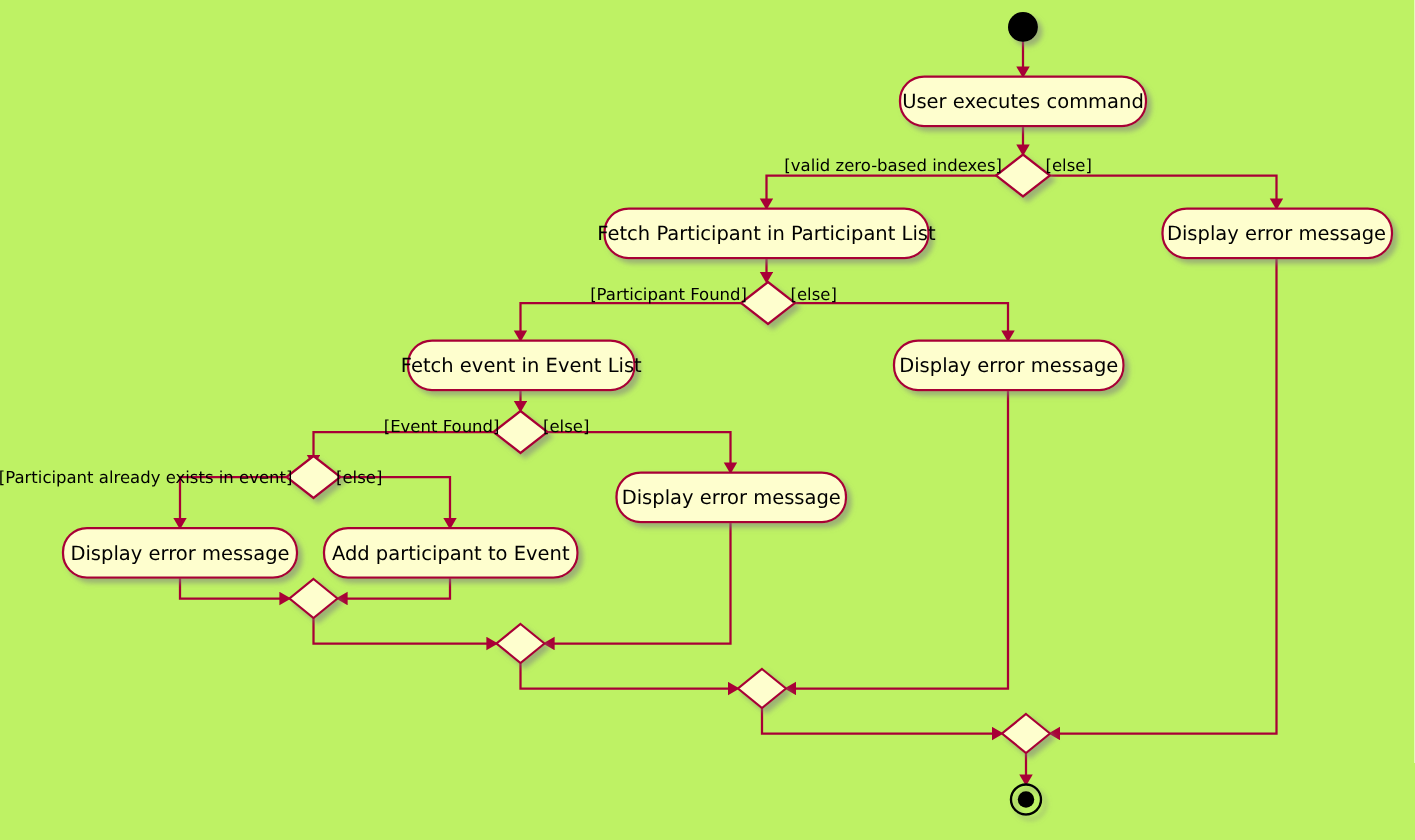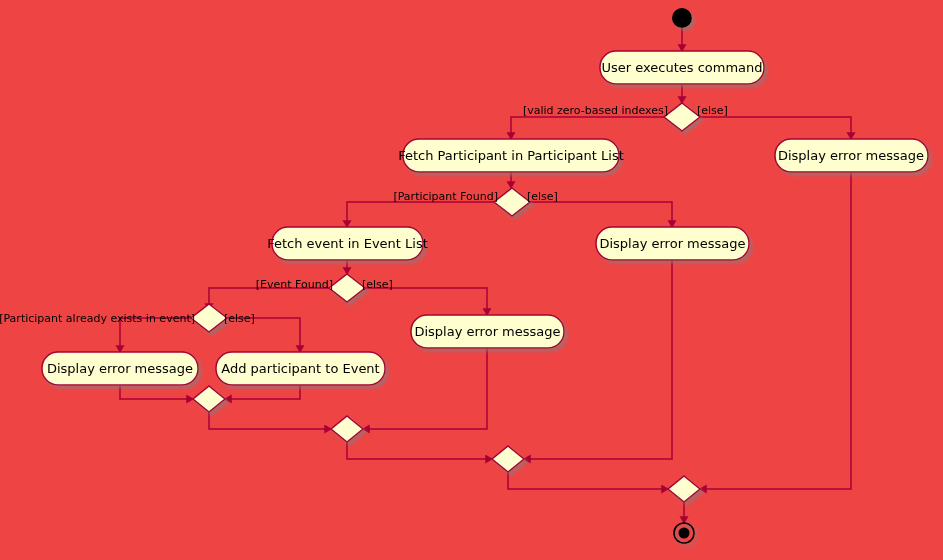--- a/index.html
+++ b/index.html
@@ -7,21 +7,21 @@
     padding: 0;
     background: #FFFFFF;
   }
   body {
     font-family: "DejaVu Sans", sans-serif;
   }
   #diagram-root {
     position: relative;
     width: 943px;
     height: 560px;
-    background: #ef4444;
+    background: #bef264;
     overflow: hidden;
   }
   #diagram-svg {
     position: absolute;
     left: 0;
     top: 0;
     width: 943px;
     height: 560px;
   }
   .node-label {

